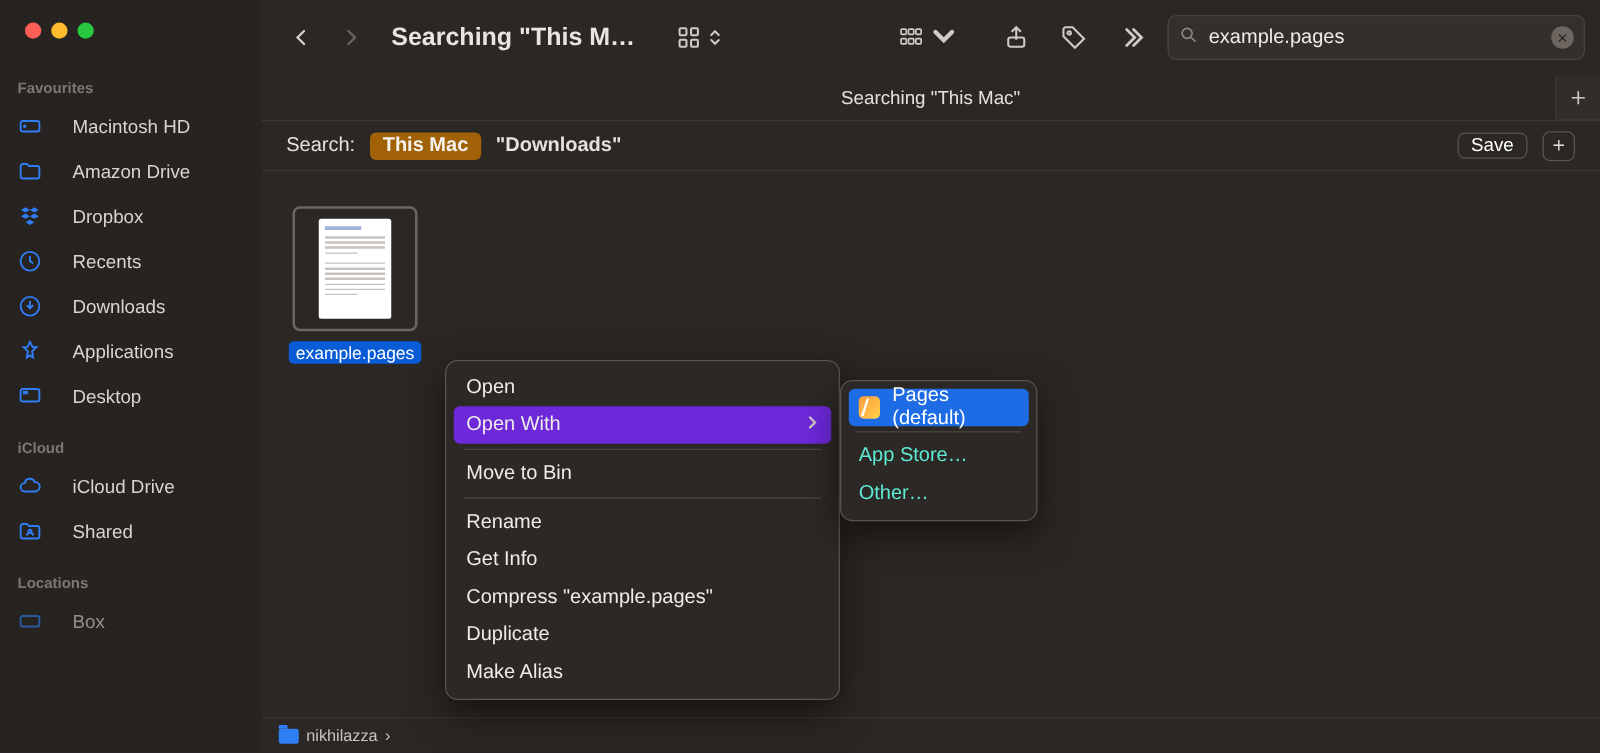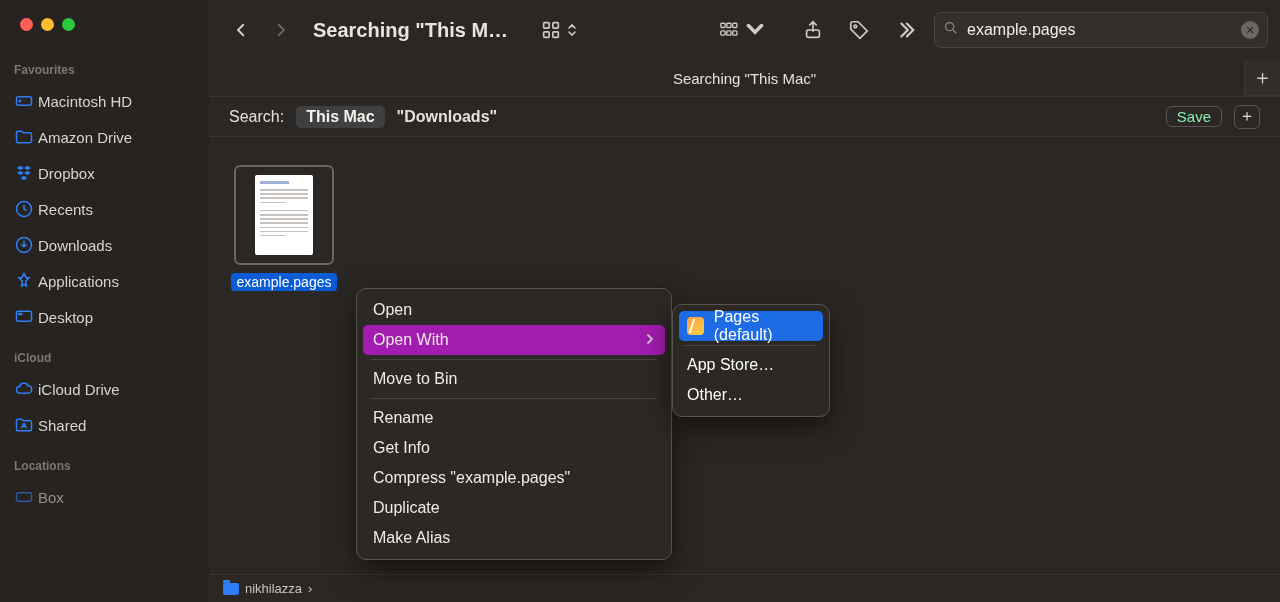--- a/index.html
+++ b/index.html
@@ -9,21 +9,21 @@
 
 
 .sidebar { width: 209px; background: #262320; padding-top: 18px; flex-shrink: 0; }
 .traffic { display: flex; gap: 8px; padding-left: 20px; margin-bottom: 28px; }
 .traffic span { width: 13px; height: 13px; border-radius: 50%; display: block; }
 .traffic .close { background: #ff5f57; }
 .traffic .min   { background: #febc2e; }
 .traffic .max   { background: #28c840; }
 
 .section-label { font-size: 12px; font-weight: 600; color: #7d7772; padding: 4px 14px 6px; }
-.sidebar-item  { display: flex; align-items: center; height: 36px; padding: 0 14px; gap: 4px; cursor: default; }
+.sidebar-item  { display: flex; align-items: center; height: 36px; padding: 0 14px; gap: 24px; cursor: default; }
 .sidebar-item .label { font-size: 15px; color: #d8d4d0; }
 .sidebar-icon  { width: 20px; height: 20px; display: flex; align-items: center; justify-content: center; color: #2f7ef6; }
 .sidebar-icon svg { width: 20px; height: 20px; }
 
 
 .main { flex: 1; display: flex; flex-direction: column; background: #2b2724; }
 
 
 .toolbar { height: 60px; display: flex; align-items: center; padding: 0 12px 0 18px; gap: 12px; }
 .nav-arrow { width: 28px; height: 28px; display:flex; align-items:center; justify-content:center; color:#d8d4d0; }
@@ -41,46 +41,46 @@
 .search-clear { width:18px; height:18px; border-radius:50%; background:#6d6660; display:flex; align-items:center; justify-content:center; color:#2b2724; font-size:11px; }
 .search-icon { color:#8e8883; }
 
 
 .subtitle-row { height: 36px; display:flex; align-items:center; justify-content:center; font-size:15px; color:#e5e1dc; position:relative; }
 .add-tab { position:absolute; right:0; top:0; width:36px; height:36px; background:#322d29; display:flex; align-items:center; justify-content:center; color:#cfcac4; font-size:20px; border-left:1px solid #3a3531; border-bottom:1px solid #3a3531;}
 .subtitle-underline { height:1px; background:#3a3531; }
 
 .scope-row { height: 40px; display:flex; align-items:center; padding:0 20px; gap:12px; font-size:16px; border-bottom:1px solid #3a3531; }
 .scope-label { color:#e5e1dc; font-weight:400; }
-.scope-pill { background:#404040; color:#f5f2ee; padding:2px 10px; border-radius:5px; font-weight:600; }
+.scope-pill { background:#a16207; color:#f5f2ee; padding:2px 10px; border-radius:5px; font-weight:600; }
 .scope-alt  { color:#e5e1dc; font-weight:600; }
 .scope-spacer { flex:1; }
-.save-btn { border:1px solid #5a544e; border-radius:6px; padding:1px 10px; color:#86efac; font-size:15px;}
+.save-btn { border:1px solid #5a544e; border-radius:6px; padding:1px 10px; color:#ffffff; font-size:15px;}
 .plus-btn { border:1px solid #5a544e; border-radius:6px; width:26px; height:24px; display:flex; align-items:center; justify-content:center; color:#e5e1dc; font-size:16px;}
 
 .content { flex:1; position:relative; padding:28px 24px; }
 
 .file-item { width:102px; display:flex; flex-direction:column; align-items:center; gap:8px; }
 .file-thumb { width:100px; height:100px; border:2px solid #6d6660; border-radius:6px; background:#2b2724; display:flex; align-items:center; justify-content:center; }
 .page-preview { width:58px; height:80px; background:#ffffff; border-radius:2px; padding:6px 5px; }
 .page-preview .pt { height:3px; background:#a0b2d8; margin-bottom:5px; width:60%; }
 .page-preview .ln { height:1.6px; background:#c7c2be; margin-bottom:2.6px; }
 .page-preview .ln.short { width:55%; }
 .file-name { background:#0a5bd6; color:#fff; font-size:14px; padding:1px 6px; border-radius:4px; white-space:nowrap; }
 
 
 .ctx-menu { position:absolute; left:356px; top:288px; width:316px; background:rgba(44,40,37,0.97); border:1px solid #5a544e; border-radius:10px; padding:6px; box-shadow:0 10px 30px rgba(0,0,0,0.55); }
 .ctx-item { display:flex; align-items:center; justify-content:space-between; height:30px; padding:0 10px; border-radius:5px; font-size:16px; color:#efebe7; }
-.ctx-item.hover { background:#a21caf; }
+.ctx-item.hover { background:#6d28d9; }
 .ctx-sep { height:1px; background:#4c4742; margin:4px 8px; }
 .chev-right { color:#cfcac4; }
 
 
 .sub-menu { position:absolute; left:672px; top:304px; width:158px; background:rgba(44,40,37,0.97); border:1px solid #5a544e; border-radius:10px; padding:6px; box-shadow:0 10px 30px rgba(0,0,0,0.55); }
-.sub-item { display:flex; align-items:center; gap:10px; height:30px; padding:0 8px; border-radius:5px; font-size:16px; color:#ffffff; }
+.sub-item { display:flex; align-items:center; gap:10px; height:30px; padding:0 8px; border-radius:5px; font-size:16px; color:#5eead4; }
 .sub-item.sel { background:#1e6be6; color:#fff; }
 .sub-sep { height:1px; background:#4c4742; margin:4px 6px; }
 .app-icon { width:18px; height:18px; background:linear-gradient(135deg,#ff9a3c,#ffd24a); border-radius:4px; position:relative; }
 .app-icon::after { content:""; position:absolute; left:4px; top:2px; width:2px; height:14px; background:#fff; transform:skewX(-18deg); }
 
 
 .pathbar { height:28px; background:#2b2724; border-top:1px solid #3a3531; display:flex; align-items:center; padding:0 14px; gap:6px; font-size:13px; color:#c9c4be; }
 .pathbar .folder-icon { width:16px; height:12px; background:#2f7ef6; border-radius:2px; position:relative; }
 .pathbar .folder-icon::before { content:""; position:absolute; top:-3px; left:0; width:7px; height:3px; background:#2f7ef6; border-radius:1px 1px 0 0;}
 </style>

